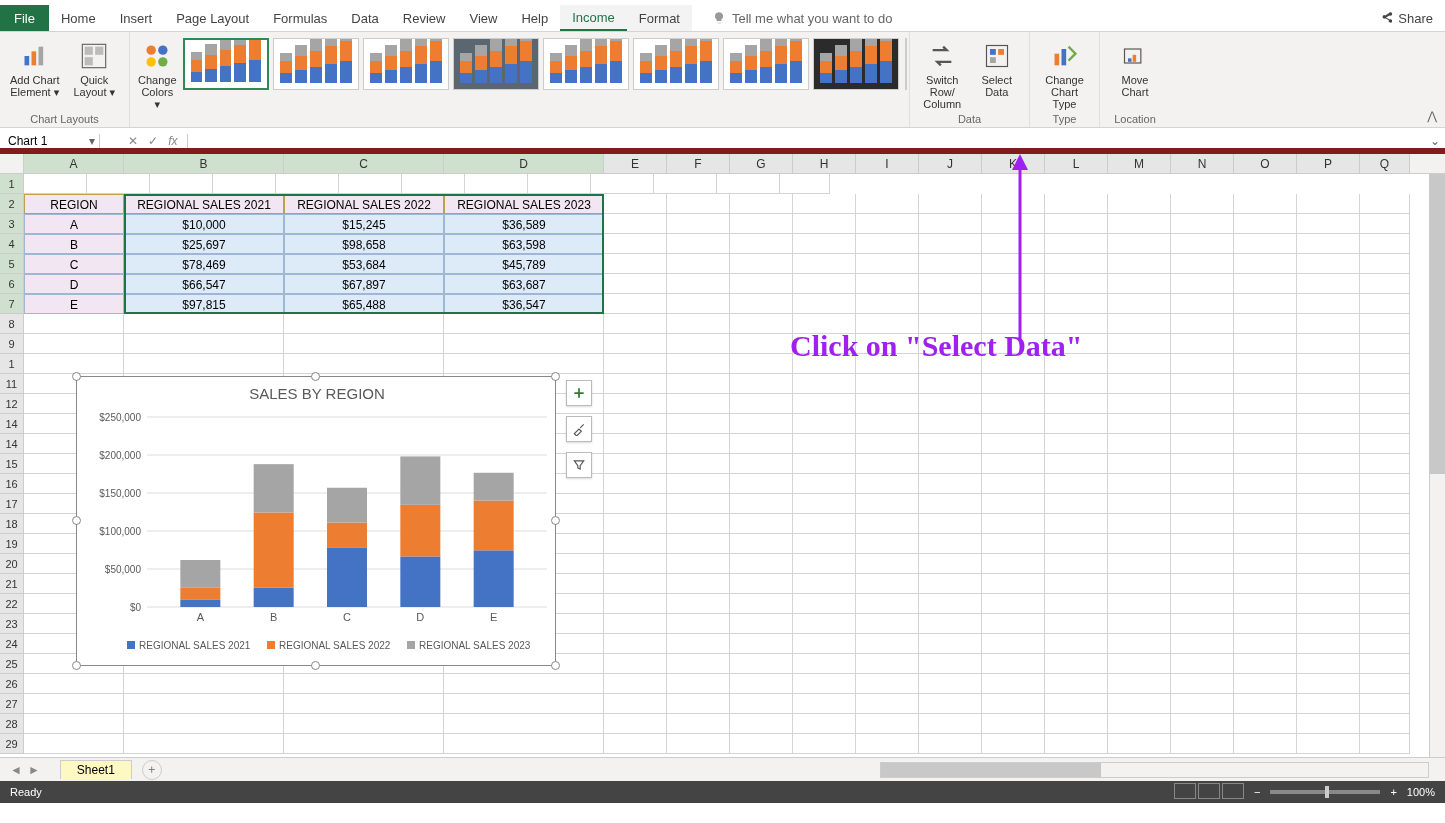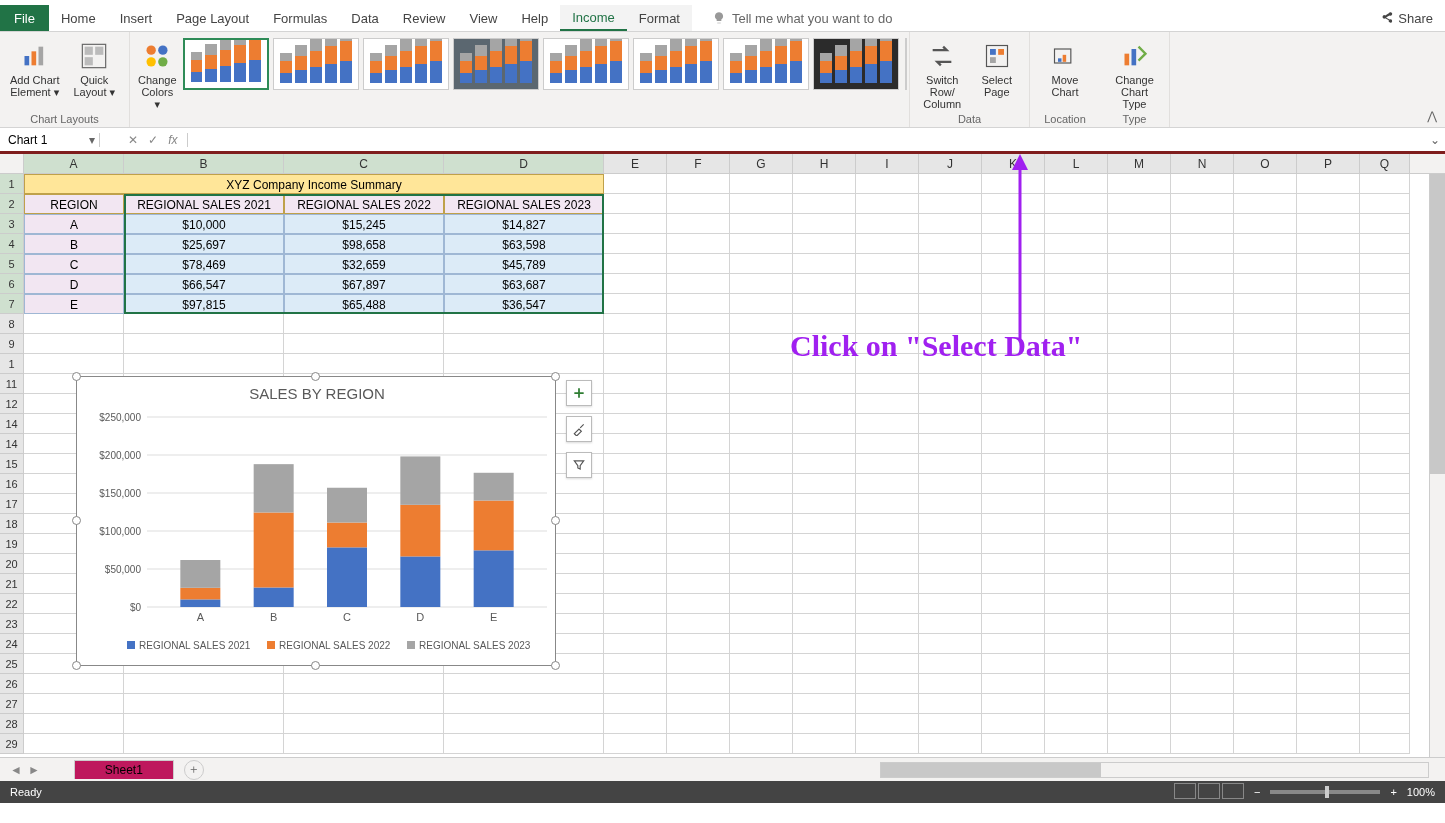--- a/index.html
+++ b/index.html
@@ -28,21 +28,21 @@
 .big-btn .txt { font-size: 11px; text-align: center; line-height: 1.1; margin-top: 2px; color: #333; }
 .chart-style-thumb { width: 86px; height: 52px; border: 1px solid #ccc; background: #fff; margin-top: 2px; cursor: pointer; position: relative; overflow: hidden; }
 .chart-style-thumb.selected { border: 2px solid #2e8b57; }
 .chart-style-thumb.more { width: 20px; display:flex; align-items:center; justify-content:center; }
 .mini-bars { position:absolute; bottom:6px; left:6px; right:6px; top:16px; display:flex; gap:3px; align-items:flex-end; }
 .mini-bars span { flex:1; display:flex; flex-direction:column-reverse; }
 .mini-bars span i { display:block; }
 .collapse-caret { position:absolute; right:8px; bottom:4px; color:#666; cursor:pointer; }
 
 
-.fx-bar { height: 26px; border-bottom: 3px solid #7f1d1d; display: flex; align-items: center; }
+.fx-bar { height: 26px; border-bottom: 6px solid #7f1d1d; display: flex; align-items: flex-end; }
 .name-box { width: 100px; border-right: 1px solid #ccc; display:flex; align-items:center; padding-left:8px; font-size:12px; position:relative; }
 .name-box .dd { position:absolute; right:4px; color:#666; }
 .fx-controls { display:flex; align-items:center; gap:10px; padding:0 10px; border-right:1px solid #ccc; color:#888; }
 .fx-input { flex:1; display:flex; align-items:center; padding-left:6px; }
 .fx-expand { width:20px; display:flex; align-items:center; justify-content:center; color:#666; }
 
 
 .grid-area { position: relative; height: 603px; overflow: hidden; }
 .col-headers { display:flex; height:20px; border-bottom:1px solid #ccc; background:#f3f2f1; }
 .corner { width:24px; border-right:1px solid #ccc; }
@@ -58,21 +58,21 @@
 
 
 .chart-obj { position:absolute; border:1px solid #888; background:#fff; }
 .sel-handle { position:absolute; width:9px; height:9px; background:#fff; border:1px solid #888; border-radius:50%; }
 .chart-side-btns { position:absolute; display:flex; flex-direction:column; gap:10px; }
 .side-btn { width:26px; height:26px; border:1px solid #bbb; background:#fff; display:flex; align-items:center; justify-content:center; box-shadow:0 1px 2px rgba(0,0,0,0.15); cursor:pointer; }
 
 
 .sheet-bar { height:24px; border-top:1px solid #ccc; background:#f3f2f1; display:flex; align-items:center; position:relative; }
 .sheet-nav { display:flex; gap:6px; padding:0 10px; color:#888; }
-.sheet-tab { background:#be185d; border:1px solid #ccc; border-bottom:none; padding:2px 30px; font-size:12px; margin-left:24px; }
+.sheet-tab { background:#fef9c3; border:1px solid #ccc; border-bottom:none; padding:2px 16px; font-size:12px; margin-left:10px; }
 .new-sheet { width:20px; height:20px; border:1px solid #ccc; border-radius:50%; margin-left:10px; display:flex; align-items:center; justify-content:center; color:#666; cursor:pointer; }
 .hscroll { position:absolute; right:16px; left:880px; height:16px; bottom:3px; background:#f3f2f1; border:1px solid #ccc; }
 .hscroll .thumb { position:absolute; left:0; width:220px; top:0; bottom:0; background:#c8c8c8; }
 
 
 .status-bar { height:22px; background:#444; color:#fff; display:flex; align-items:center; font-size:11px; padding:0 10px; }
 .status-bar .right { margin-left:auto; display:flex; align-items:center; gap:10px; }
 .view-btns span { width:22px; height:16px; border:1px solid #888; display:inline-block; margin-left:2px; }
 .zoom-slider { width:110px; height:4px; background:#888; position:relative; }
 .zoom-slider .thumb { position:absolute; left:50%; top:-4px; width:4px; height:12px; background:#ccc; }
@@ -408,56 +408,56 @@
       </div>
       <div class="big-btn">
         <div class="icon">
             <svg width="28" height="28" viewBox="0 0 24 24">
               <rect x="3" y="3" width="18" height="18" fill="none" stroke="#555"></rect>
               <rect x="6" y="6" width="5" height="5" fill="#4472C4"></rect>
               <rect x="13" y="6" width="5" height="5" fill="#ED7D31"></rect>
               <rect x="6" y="13" width="5" height="5" fill="#A5A5A5"></rect>
             </svg>
           </div>
-        <div class="txt">Select Page</div>
+        <div class="txt">Select Data</div>
       </div>
     </div>
     <div class="label">Data</div>
+  </div>
+
+  <div class="ribbon-group" style="width:70px">
+    <div class="ribbon-row">
+      <div class="big-btn" style="width:60px">
+        <div class="icon">
+            <svg width="28" height="28" viewBox="0 0 24 24">
+              <rect x="3" y="10" width="4" height="10" fill="#ED7D31"></rect>
+              <rect x="9" y="6" width="4" height="14" fill="#4472C4"></rect>
+              <path d="M15 4l6 6-6 6" fill="none" stroke="#70AD47" stroke-width="2"></path>
+            </svg>
+          </div>
+        <div class="txt">Change Chart Type</div>
+      </div>
+    </div>
+    <div class="label">Type</div>
   </div>
 
   <div class="ribbon-group" style="width:70px;border-right:none">
     <div class="ribbon-row">
       <div class="big-btn" style="width:60px">
         <div class="icon">
             <svg width="28" height="28" viewBox="0 0 24 24">
               <rect x="3" y="6" width="14" height="12" fill="none" stroke="#555"></rect>
               <rect x="6" y="14" width="3" height="3" fill="#4472C4"></rect>
               <rect x="10" y="11" width="3" height="6" fill="#ED7D31"></rect>
             </svg>
           </div>
         <div class="txt">Move Chart</div>
       </div>
     </div>
     <div class="label">Location</div>
-  </div>
-
-  <div class="ribbon-group" style="width:70px">
-    <div class="ribbon-row">
-      <div class="big-btn" style="width:60px">
-        <div class="icon">
-            <svg width="28" height="28" viewBox="0 0 24 24">
-              <rect x="3" y="10" width="4" height="10" fill="#ED7D31"></rect>
-              <rect x="9" y="6" width="4" height="14" fill="#4472C4"></rect>
-              <path d="M15 4l6 6-6 6" fill="none" stroke="#70AD47" stroke-width="2"></path>
-            </svg>
-          </div>
-        <div class="txt">Change Chart Type</div>
-      </div>
-    </div>
-    <div class="label">Type</div>
   </div>
   <span class="collapse-caret">⋀</span>
 </div>
 
 <div class="fx-bar">
   <div class="name-box">
     <span>Chart 1</span>
       <span class="dd">▾</span>
   </div>
   <div style="width:18px"></div>
@@ -518,21 +518,20 @@
         <div class="row-head">23</div>
         <div class="row-head">24</div>
         <div class="row-head">25</div>
         <div class="row-head">26</div>
         <div class="row-head">27</div>
         <div class="row-head">28</div>
         <div class="row-head">29</div>
       </div>
     <div class="cells" id="cells" style="width: 1386px;">
         <div class="cell-row">
-          <div class="cell" style="width: 580px; background: rgb(255, 230, 153); border: 1px solid rgb(191, 161, 74); font-weight: 500;">XYZ Company Income Summary</div>
           <div class="cell" style="width: 63px;"></div>
           <div class="cell" style="width: 63px;"></div>
           <div class="cell" style="width: 63px;"></div>
           <div class="cell" style="width: 63px;"></div>
           <div class="cell" style="width: 63px;"></div>
           <div class="cell" style="width: 63px;"></div>
           <div class="cell" style="width: 63px;"></div>
           <div class="cell" style="width: 63px;"></div>
           <div class="cell" style="width: 63px;"></div>
           <div class="cell" style="width: 63px;"></div>
@@ -556,21 +555,21 @@
           <div class="cell" style="width: 63px;"></div>
           <div class="cell" style="width: 63px;"></div>
           <div class="cell" style="width: 63px;"></div>
           <div class="cell" style="width: 63px;"></div>
           <div class="cell" style="width: 50px;"></div>
         </div>
         <div class="cell-row">
           <div class="cell" style="width: 100px; background: rgb(242, 230, 242); border: 1px solid rgb(159, 183, 212);">A</div>
           <div class="cell" style="width: 160px; background: rgb(220, 235, 247); border: 1px solid rgb(159, 183, 212);">$10,000</div>
           <div class="cell" style="width: 160px; background: rgb(220, 235, 247); border: 1px solid rgb(159, 183, 212);">$15,245</div>
-          <div class="cell" style="width: 160px; background: rgb(220, 235, 247); border: 1px solid rgb(159, 183, 212);">$14,827</div>
+          <div class="cell" style="width: 160px; background: rgb(220, 235, 247); border: 1px solid rgb(159, 183, 212);">$36,589</div>
           <div class="cell" style="width: 63px;"></div>
           <div class="cell" style="width: 63px;"></div>
           <div class="cell" style="width: 63px;"></div>
           <div class="cell" style="width: 63px;"></div>
           <div class="cell" style="width: 63px;"></div>
           <div class="cell" style="width: 63px;"></div>
           <div class="cell" style="width: 63px;"></div>
           <div class="cell" style="width: 63px;"></div>
           <div class="cell" style="width: 63px;"></div>
           <div class="cell" style="width: 63px;"></div>
@@ -593,21 +592,21 @@
           <div class="cell" style="width: 63px;"></div>
           <div class="cell" style="width: 63px;"></div>
           <div class="cell" style="width: 63px;"></div>
           <div class="cell" style="width: 63px;"></div>
           <div class="cell" style="width: 63px;"></div>
           <div class="cell" style="width: 50px;"></div>
         </div>
         <div class="cell-row">
           <div class="cell" style="width: 100px; background: rgb(242, 230, 242); border: 1px solid rgb(159, 183, 212);">C</div>
           <div class="cell" style="width: 160px; background: rgb(220, 235, 247); border: 1px solid rgb(159, 183, 212);">$78,469</div>
-          <div class="cell" style="width: 160px; background: rgb(220, 235, 247); border: 1px solid rgb(159, 183, 212);">$32,659</div>
+          <div class="cell" style="width: 160px; background: rgb(220, 235, 247); border: 1px solid rgb(159, 183, 212);">$53,684</div>
           <div class="cell" style="width: 160px; background: rgb(220, 235, 247); border: 1px solid rgb(159, 183, 212);">$45,789</div>
           <div class="cell" style="width: 63px;"></div>
           <div class="cell" style="width: 63px;"></div>
           <div class="cell" style="width: 63px;"></div>
           <div class="cell" style="width: 63px;"></div>
           <div class="cell" style="width: 63px;"></div>
           <div class="cell" style="width: 63px;"></div>
           <div class="cell" style="width: 63px;"></div>
           <div class="cell" style="width: 63px;"></div>
           <div class="cell" style="width: 63px;"></div>

